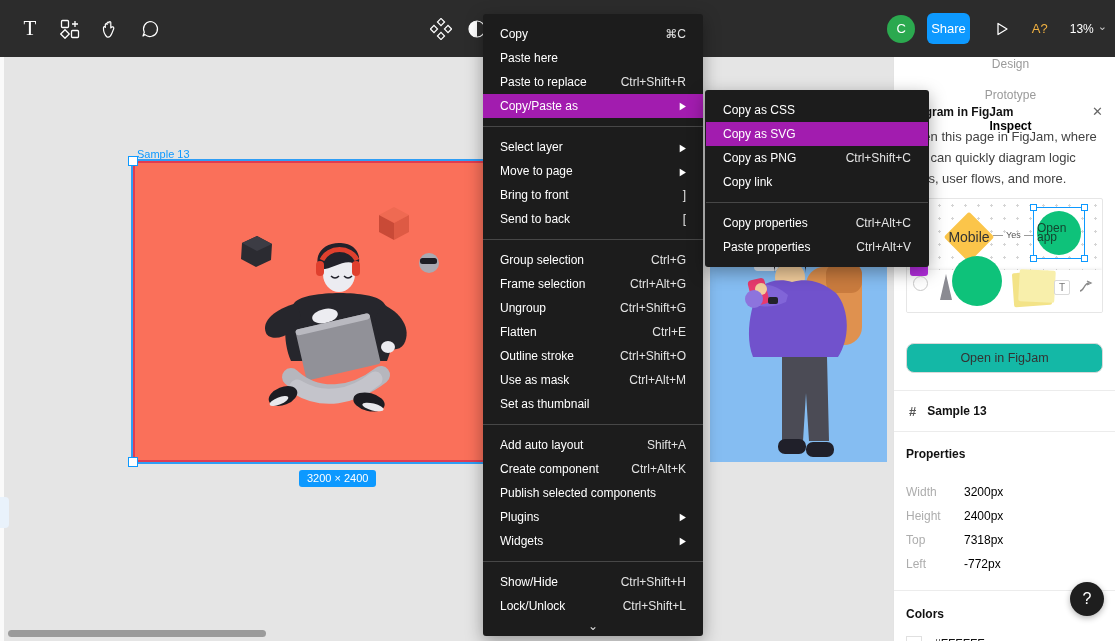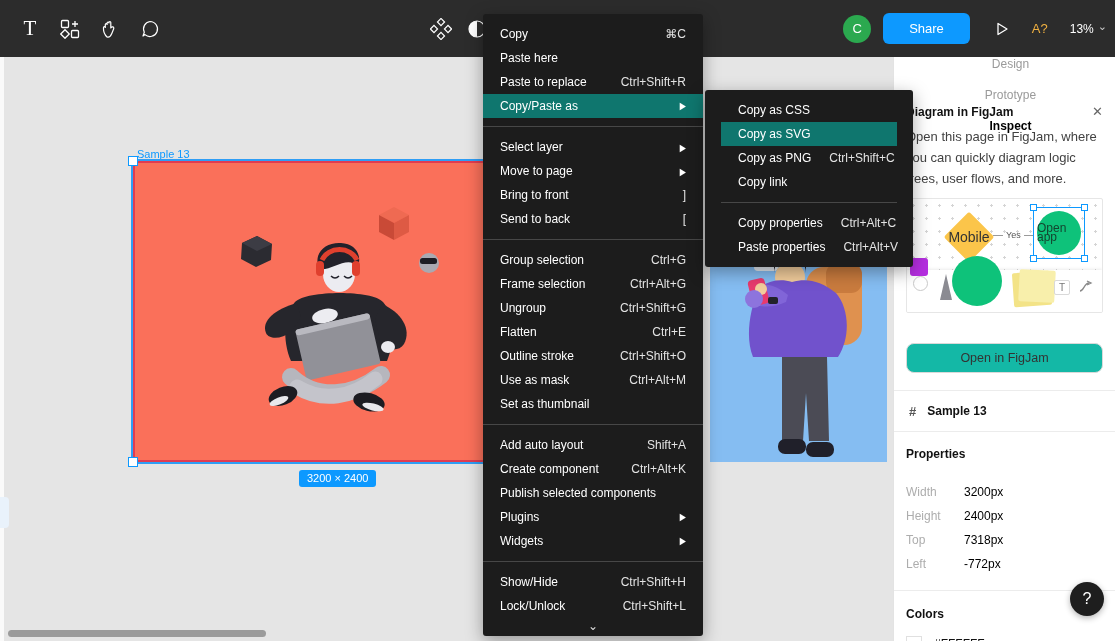--- a/index.html
+++ b/index.html
@@ -9,21 +9,21 @@
   
   .topbar { position:absolute; left:0; top:0; width:100%; height:57px; background:#2c2c2c; z-index:10; }
   .topbar-left { position:absolute; left:10px; top:0; height:57px; display:flex; align-items:center; }
   .tool { width:40px; height:40px; display:flex; align-items:center; justify-content:center; border-radius:4px; }
   .ticon-text { color:#fff; font-family:"Liberation Serif",serif; font-size:21px; line-height:1; }
   .mid-icons { position:absolute; left:430px; top:0; height:57px; display:flex; align-items:center; gap:14px; }
   .topbar-right { position:absolute; right:8px; top:0; height:57px; display:flex; align-items:center; }
   .avatar { width:28px; height:28px; border-radius:50%; background:#2ba94f; color:#fff; font-size:13px;
             display:flex; align-items:center; justify-content:center; margin-right:12px; }
   .share-btn { background:#0d99ff; color:#fff; border:none; font-family:inherit; font-size:13px;
-               padding:8px 26px; border-radius:6px; margin-right:14px; }
+               padding:8px 4px; border-radius:6px; margin-right:14px; }
   .play-wrap { width:36px; height:36px; display:flex; align-items:center; justify-content:center; margin-right:12px; }
   .a-badge { color:#efb041; font-size:13px; margin-right:22px; }
   .zoom-ctl { color:#fff; font-size:12px; display:flex; align-items:center; gap:4px; }
   .zoom-chev { font-size:11px; color:#ccc; transform:translateY(-2px); }
 
   
   .canvas { position:absolute; left:0; top:57px; right:222px; bottom:0; background:#e5e5e5; z-index:1; overflow:hidden; }
   .left-strip { position:absolute; left:0; top:0; bottom:0; width:4px; background:#fafafa; }
   .left-tab { position:absolute; left:0; top:440px; width:9px; height:31px; background:#e9f2fb; border-radius:0 4px 4px 0; }
   .frame-label { position:absolute; left:137px; top:91px; color:#0d99ff; font-size:11px; }
@@ -31,26 +31,26 @@
            border:2px solid #e13c51; outline:2px solid #2f9ef5; overflow:hidden; }
   .handle { position:absolute; width:10px; height:10px; background:#fff; border:1.5px solid #0d99ff; z-index:3; }
   .size-badge { position:absolute; left:299px; top:413px; background:#0d99ff; color:#fff; font-size:11px;
                 padding:2px 8px 3px; border-radius:3px; z-index:3; }
   .photo { position:absolute; left:710px; top:104px; width:177px; height:301px; background:#85bdf2; overflow:hidden; }
   .hscroll { position:absolute; left:8px; bottom:4px; width:258px; height:7px; background:#9b9b9b; border-radius:4px; }
 
   
   .menu { position:absolute; left:483px; top:14px; width:220px; background:#1c1c1c; border-radius:3px;
           padding:8px 0 2px; z-index:30; box-shadow:0 5px 17px rgba(0,0,0,.35); }
-  .submenu { position:absolute; left:705px; top:90px; width:208px; background:#1c1c1c; border-radius:3px;
-             padding:8px 16px; z-index:31; box-shadow:0 5px 17px rgba(0,0,0,.35); }
+  .submenu { position:absolute; left:705px; top:90px; width:224px; background:#1c1c1c; border-radius:3px;
+             padding:8px 1px; z-index:31; box-shadow:0 5px 17px rgba(0,0,0,.35); }
   .mi { height:24px; display:flex; align-items:center; justify-content:space-between;
         padding:0 17px; color:#fff; font-size:12px; white-space:nowrap; }
   .mi .sc { color:#e4e4e4; margin-left:18px; }
-  .mi.active { background:#0f766e; }
+  .mi.active { background:#a21caf; }
   .mi .arrow { font-size:8px; color:#fff; transform:scaleY(1.2); }
   .msep { height:1px; background:#474747; margin:8px 0; }
   .menu-more { height:16px; display:flex; align-items:center; justify-content:center; color:#ddd; font-size:12px; }
 
   
   .panel { position:absolute; right:0; top:57px; width:222px; bottom:0; background:#fff; z-index:2;
            border-left:1px solid #e3e3e3; }
   .panel-tabs { height:33px; display:flex; align-items:center; gap:17px; padding-left:12px;flex-direction:column; }
   .ptab { font-size:12px; color:#9a9a9a; }
   .ptab.active { color:#000; font-weight:bold; }

